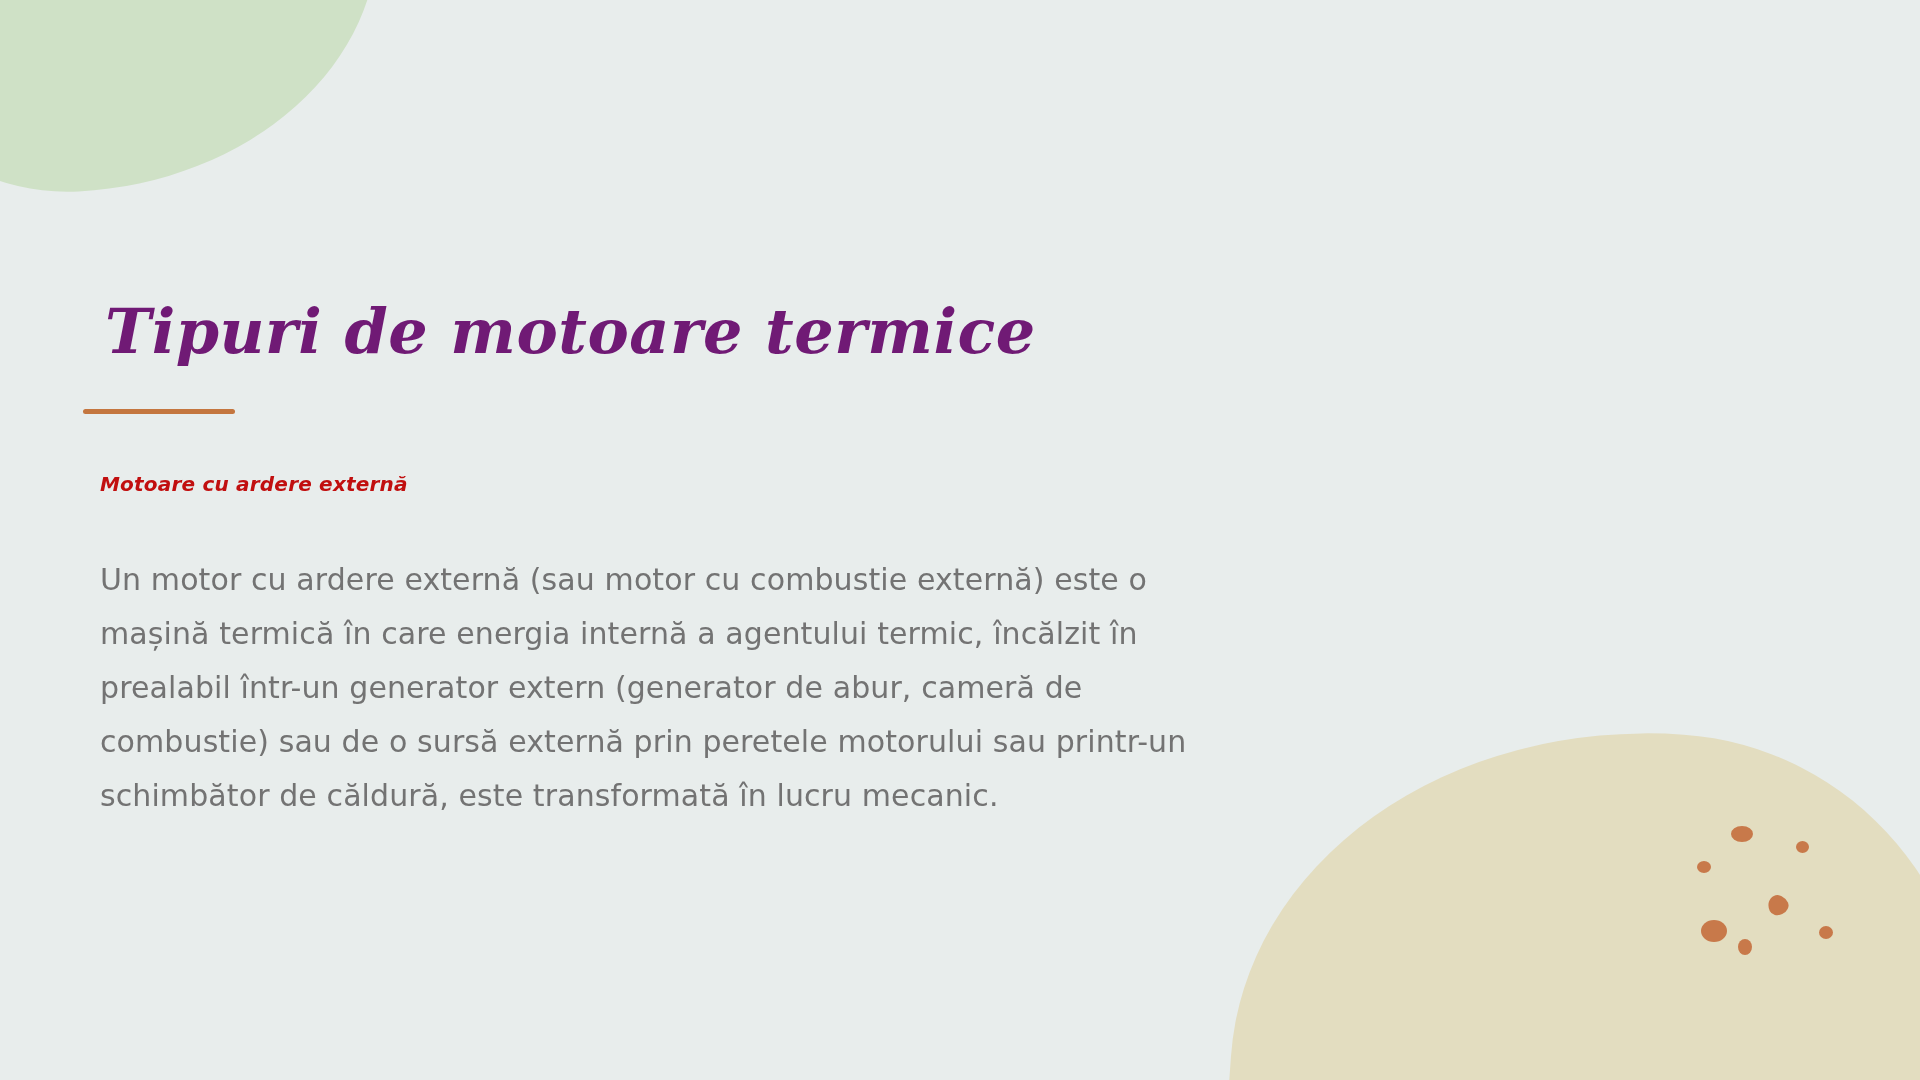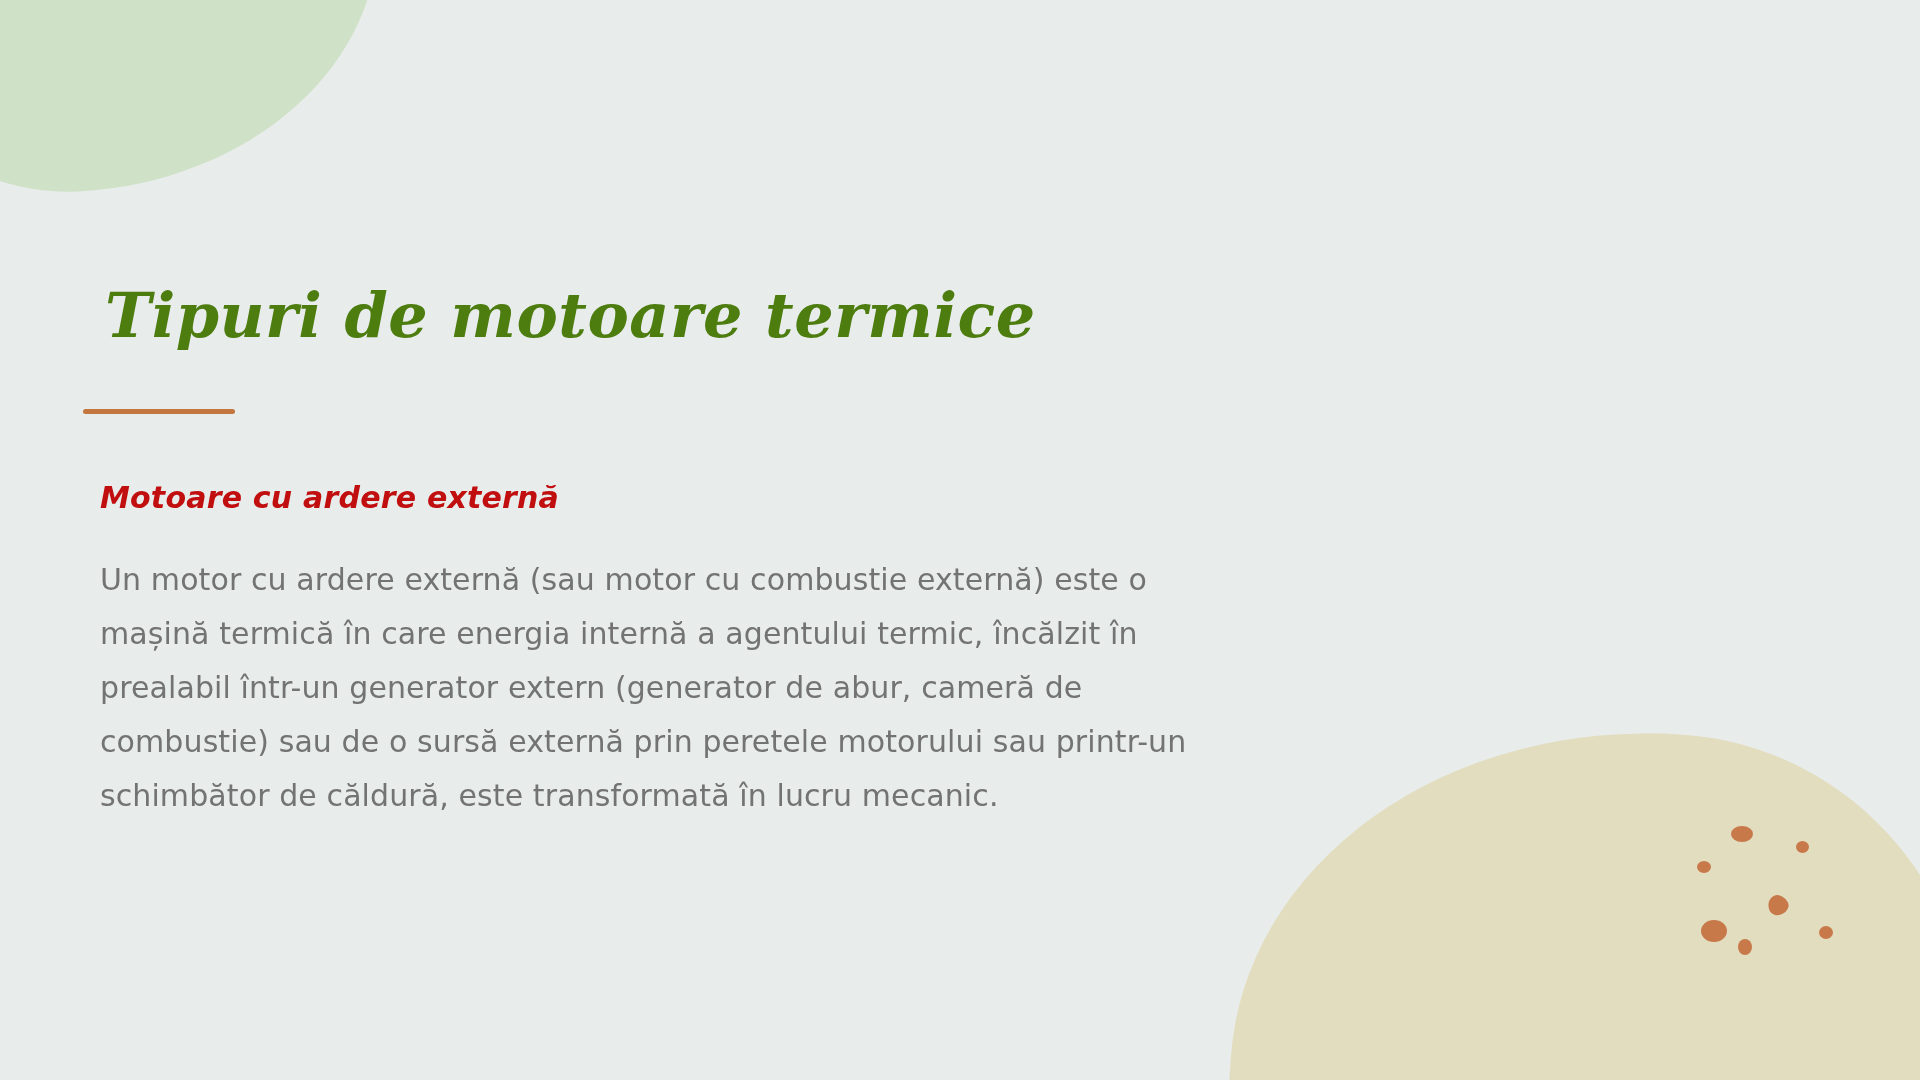--- a/index.html
+++ b/index.html
@@ -42,47 +42,47 @@
     transform: rotate(4deg);
   }
   .dot {
     position: absolute;
     background: #c8794a;
     border-radius: 50%;
   }
   .slide-title {
     position: absolute;
     left: 105px;
-    top: 239px;
+    top: 255px;
     font-family: "DejaVu Serif", serif;
     font-weight: bold;
     font-style: italic;
     font-size: 62px;
     letter-spacing: 0.5px;
-    color: #4d7c0f;
+    color: #701a75;
     white-space: nowrap;
     margin-top: 40px;
   }
   .rule {
     position: absolute;
     left: 83px;
     top: 409px;
     width: 152px;
     height: 5px;
     background: #c4763f;
     border-radius: 3px;
   }
   .subtitle {
     position: absolute;
     left: 100px;
     top: 455px;
     font-family: "DejaVu Sans", sans-serif;
     font-weight: bold;
     font-style: italic;
-    font-size: 30px;
+    font-size: 20px;
     color: #c10f0f;
     letter-spacing: 0.2px;
   }
   .body-text {
     position: absolute;
     left: 100px;
     top: 523px;
     width: 1150px;
     font-family: "DejaVu Sans", sans-serif;
     font-size: 30px;

